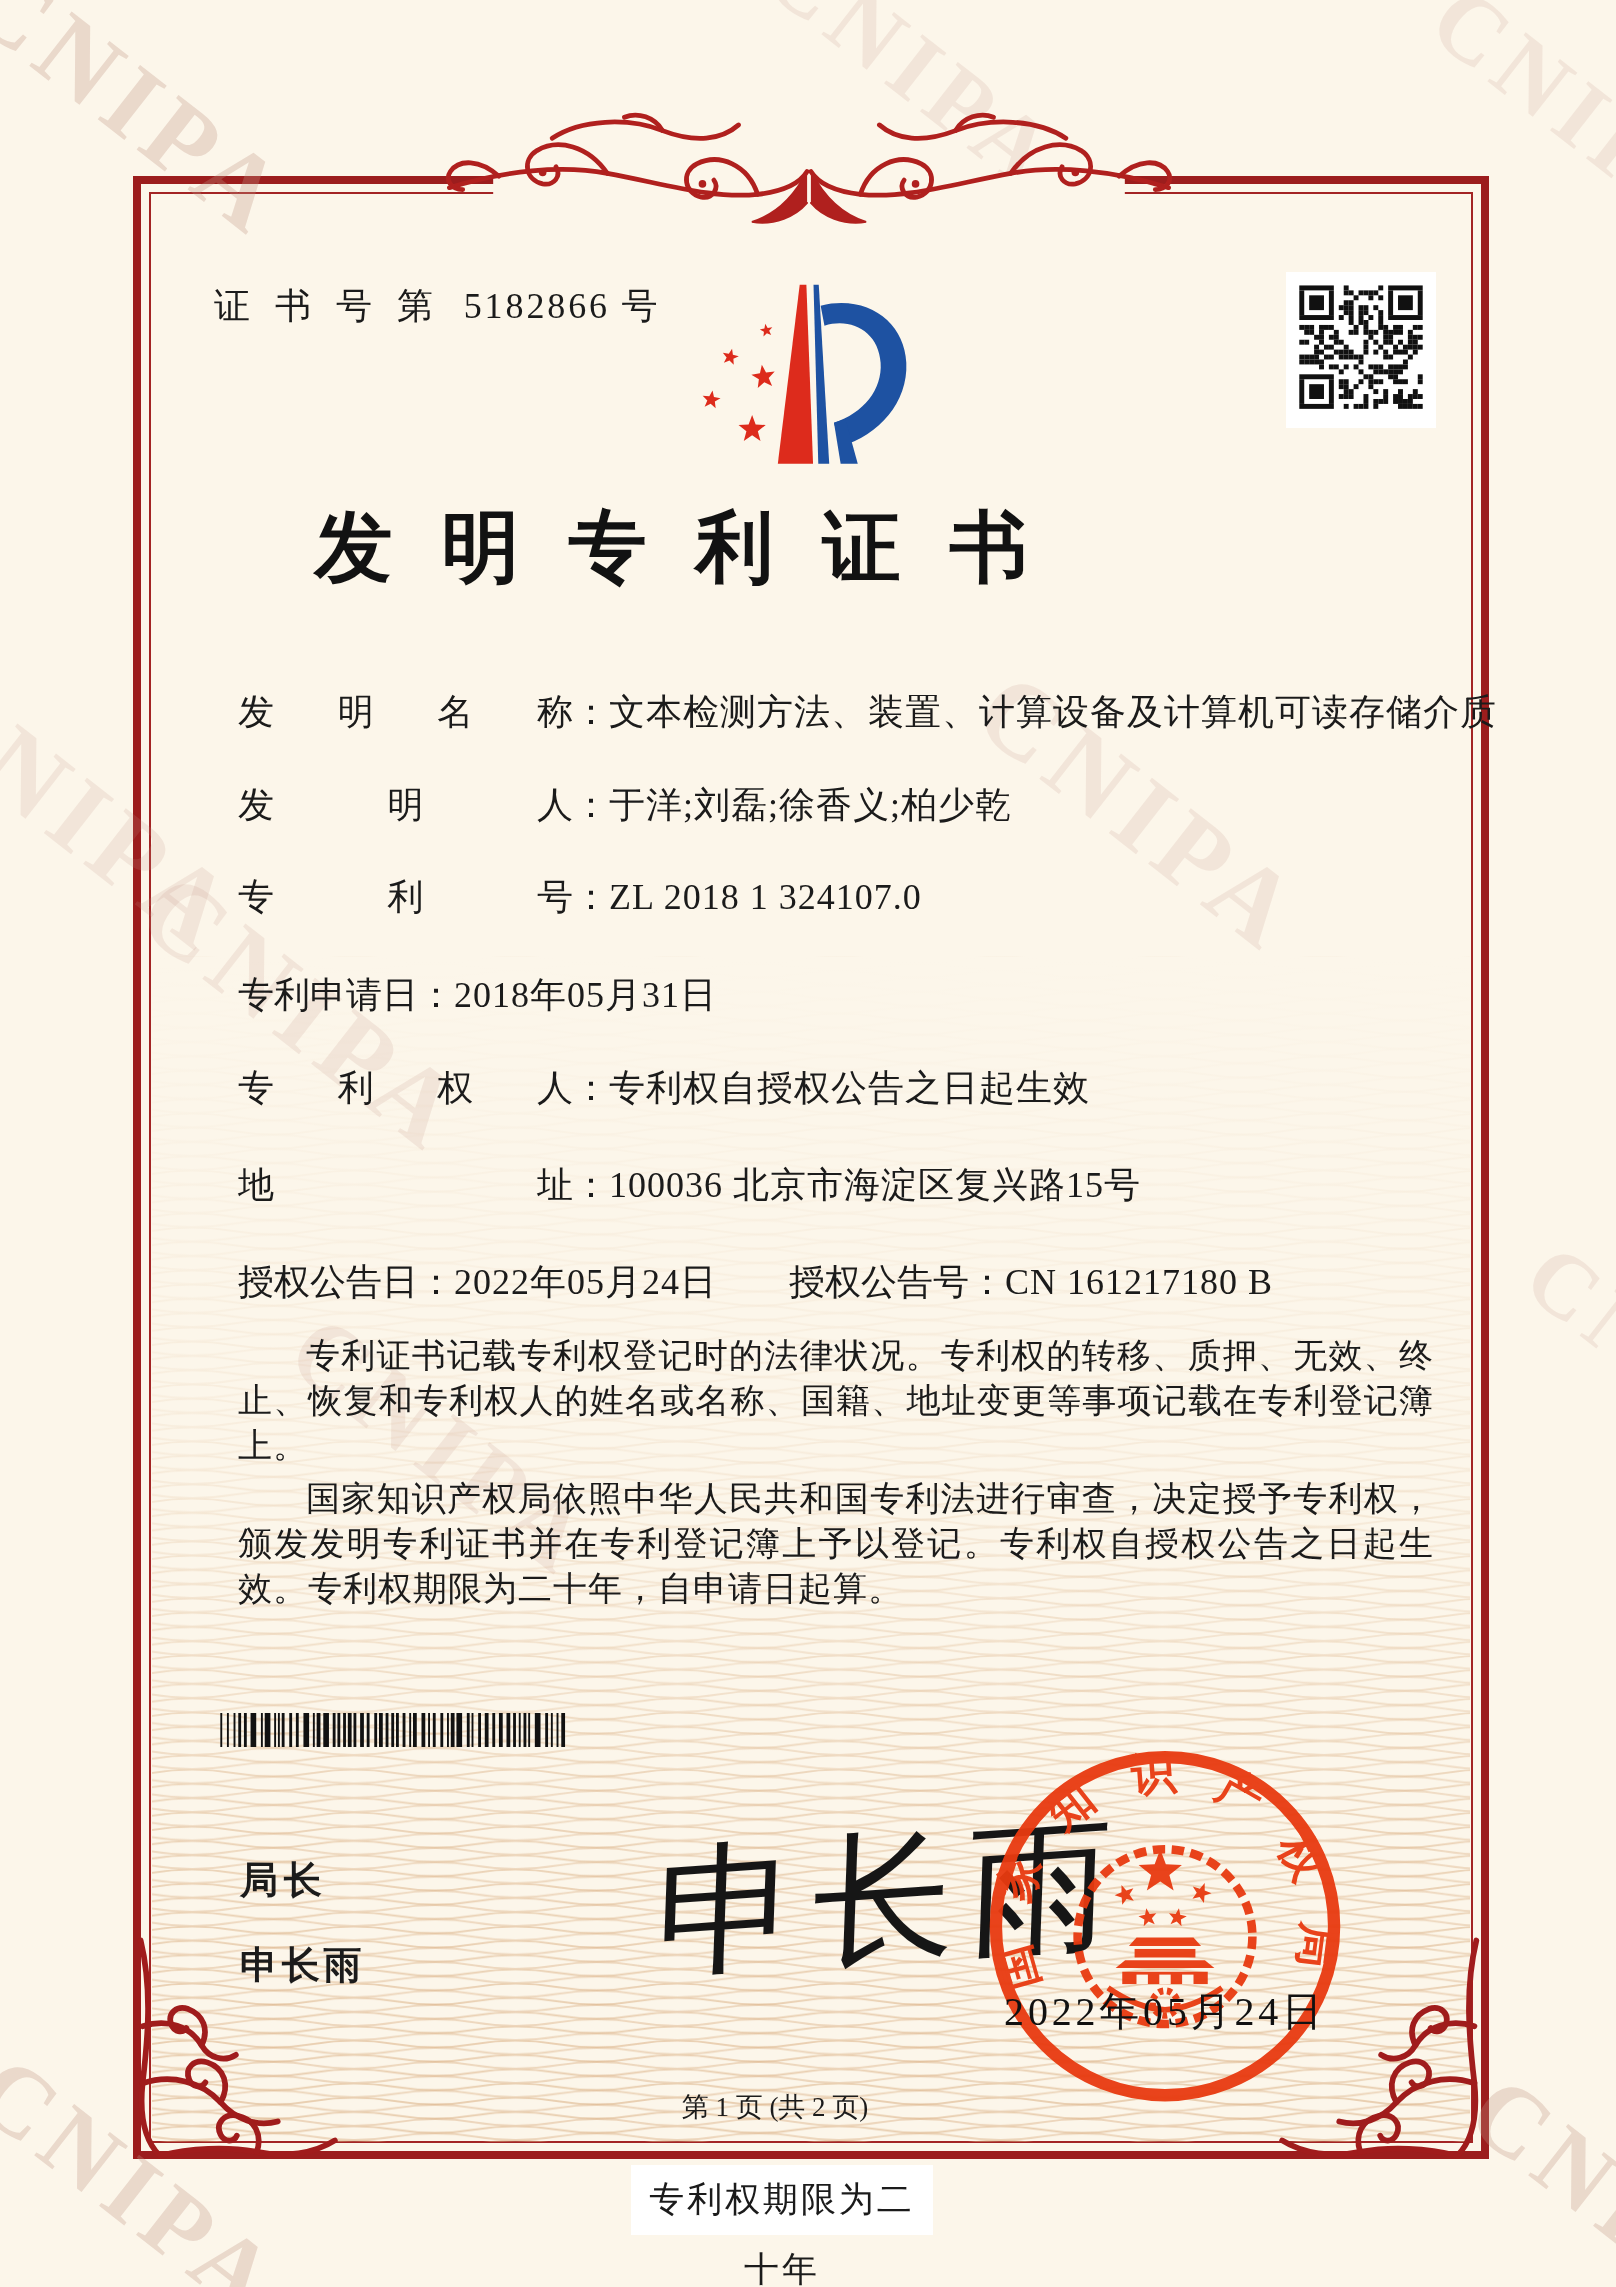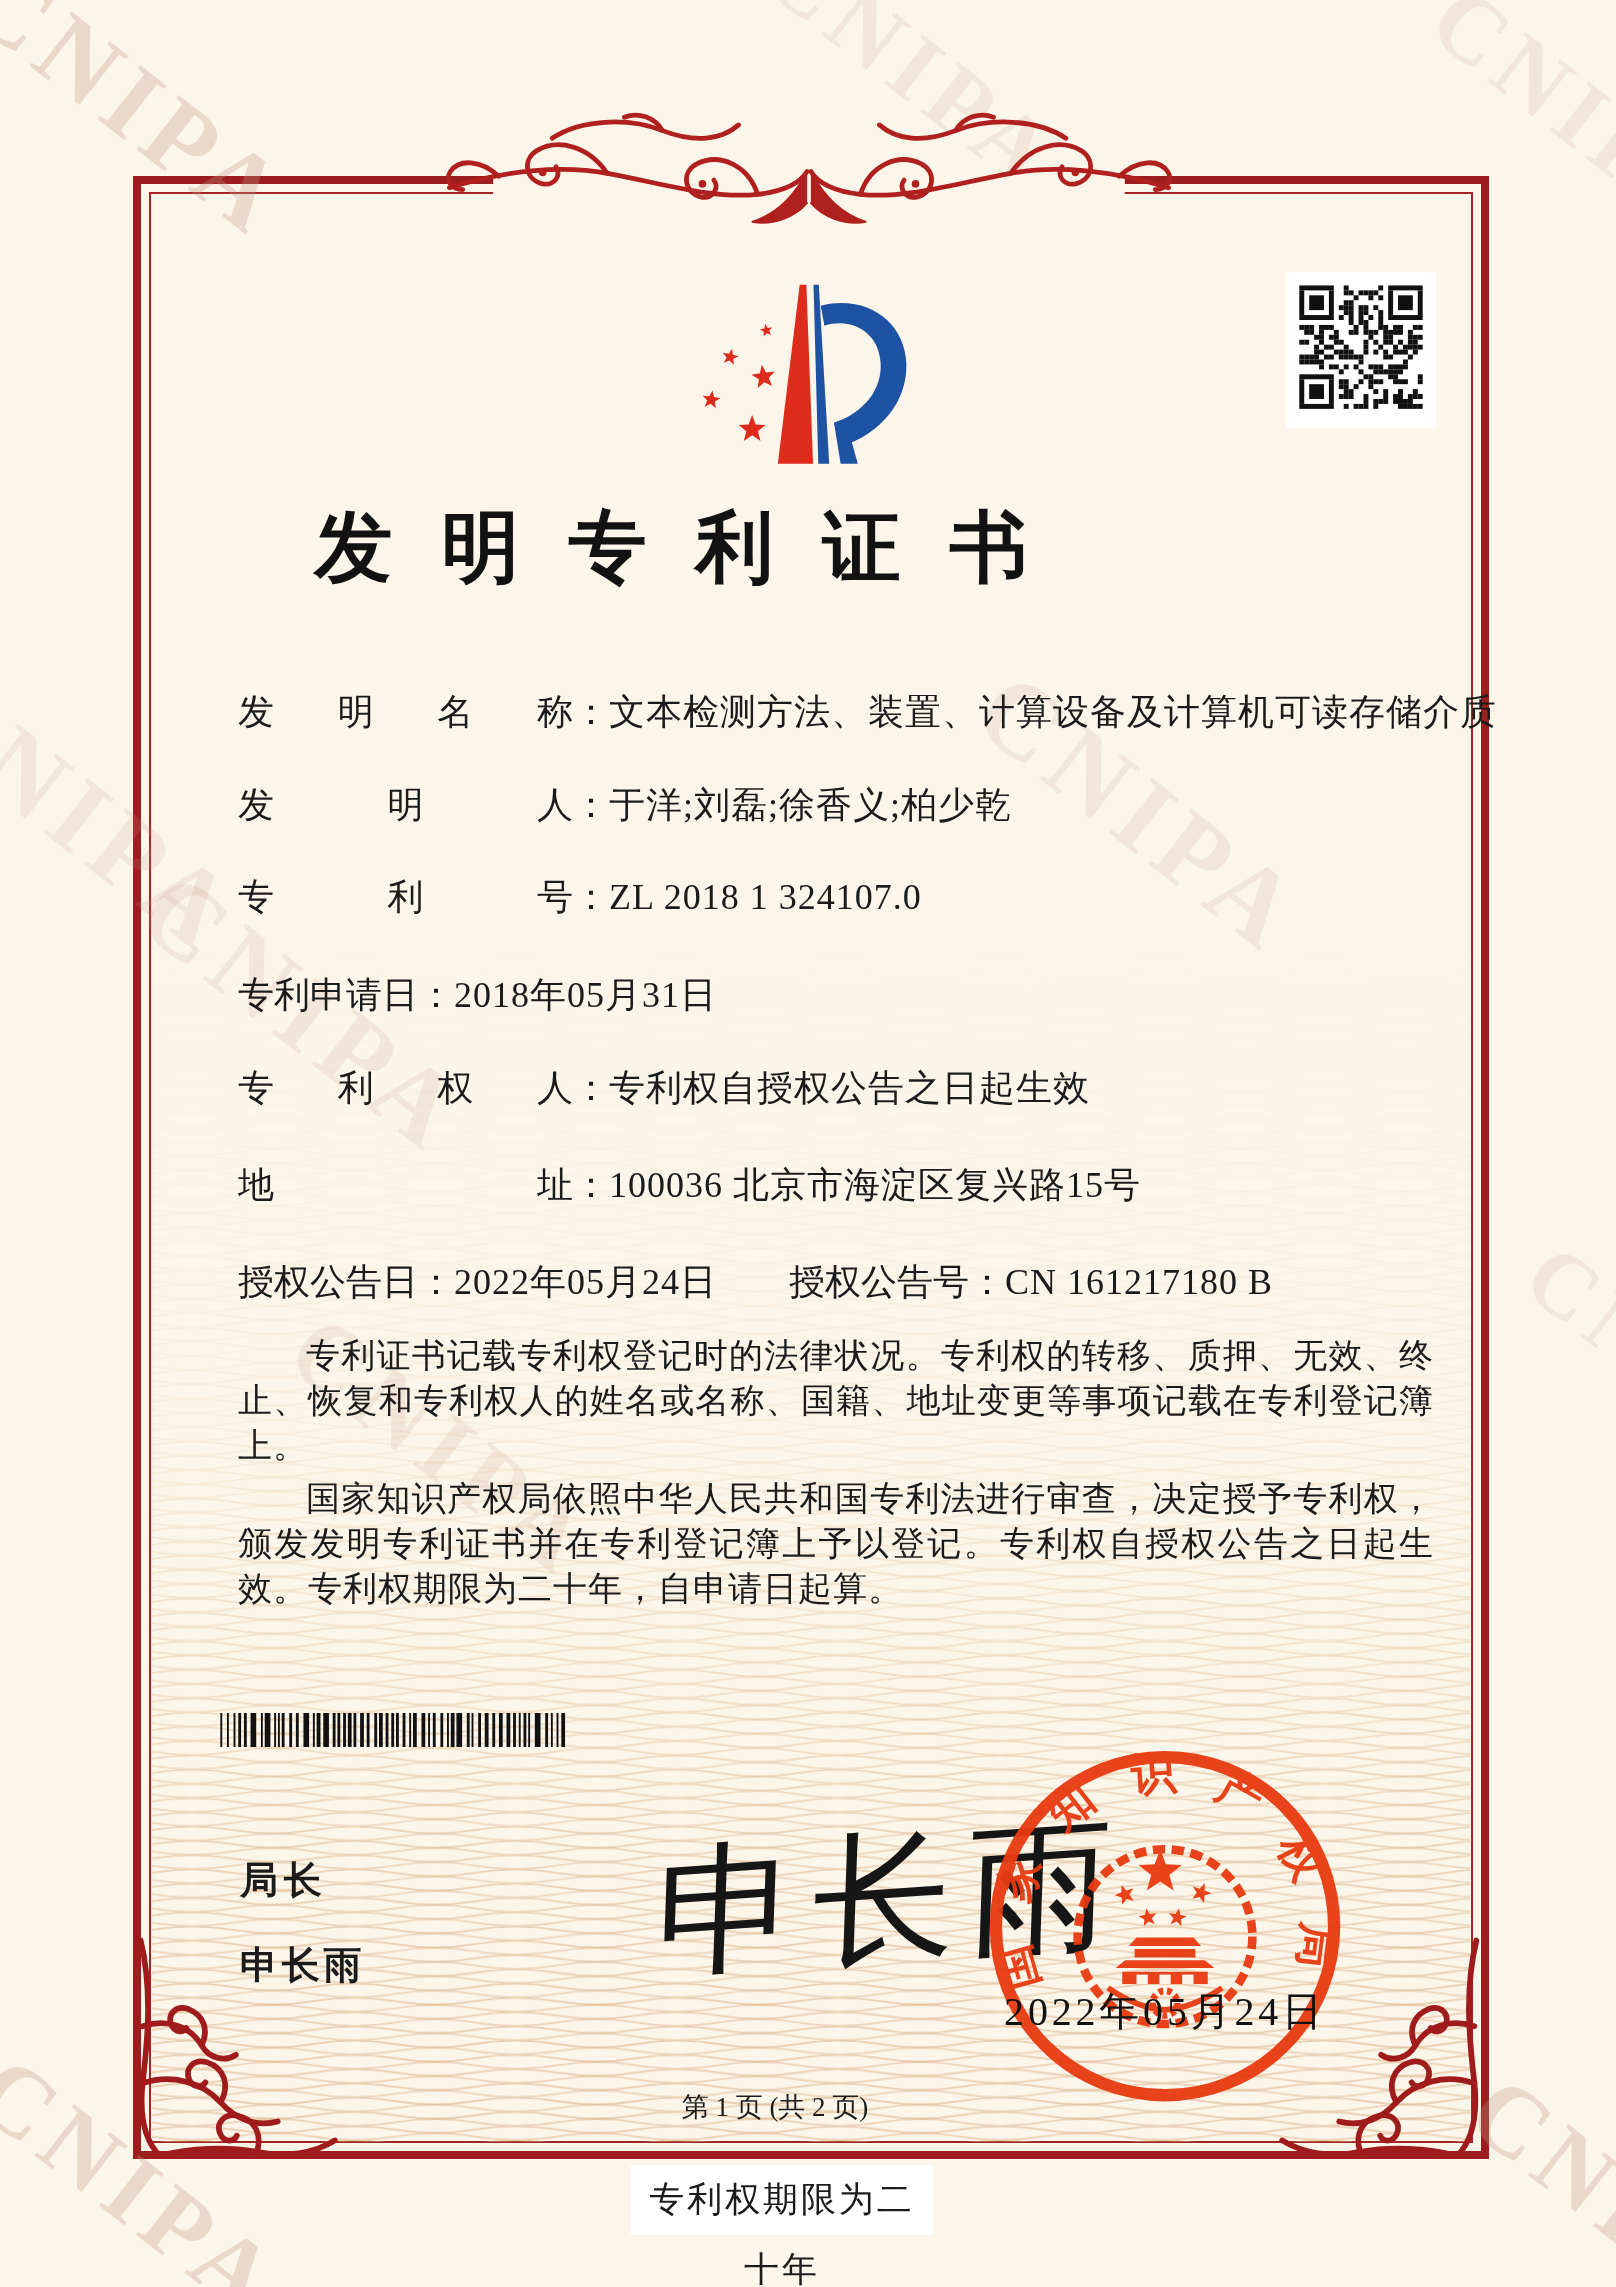--- a/index.html
+++ b/index.html
@@ -131,20 +131,23 @@
       <path d="M 28 10 C 40 60 36 110 30 160 C 27 190 30 218 48 236"></path>
       <path d="M 30 160 C 60 150 92 158 112 180 C 128 198 150 206 172 200"></path>
       <path d="M 30 100 C 56 92 80 100 92 120 C 100 134 116 138 128 130"></path>
       <path d="M 92 120 C 100 104 94 88 78 82 C 66 78 56 86 60 98 C 63 106 72 108 76 102"></path>
       <path d="M 112 180 C 122 162 116 144 98 138 C 84 134 74 144 79 156 C 82 164 92 166 96 159"></path>
       <path d="M 48 236 C 80 228 118 226 150 232 C 180 238 210 234 232 220"></path>
       <path d="M 150 232 C 156 214 148 198 130 194 C 116 191 106 202 112 214 C 116 222 126 222 129 215"></path>
     </g>
   </svg>
 
+  <div class="cert-no">
+    <span class="pfx">证书号第</span><span class="num">5182866</span><span class="sfx">号</span>
+  </div>
 
   <svg class="logo-svg" width="224" height="197" viewBox="0 0 235 207">
     <g id="logoStars" fill="#dd2b1c">
         <path d="M76.8 47.1 L79.3 51.4 L84.2 50.7 L80.9 54.4 L83.0 58.9 L78.5 56.9 L74.9 60.3 L75.4 55.4 L71.1 53.0 L75.9 52.0 Z"></path>
         <path d="M41.9 73.2 L42.8 79.5 L49.0 81.1 L43.3 83.9 L43.7 90.2 L39.2 85.7 L33.3 88.0 L36.2 82.4 L32.2 77.5 L38.5 78.5 Z"></path>
         <path d="M73.2 90.1 L77.6 98.2 L86.7 97.3 L80.4 103.9 L84.0 112.4 L75.8 108.4 L68.9 114.5 L70.1 105.4 L62.2 100.7 L71.2 99.1 Z"></path>
         <path d="M21.4 117.1 L22.9 124.0 L29.8 125.3 L23.8 128.8 L24.7 135.8 L19.4 131.2 L13.1 134.2 L15.9 127.7 L11.0 122.6 L18.0 123.3 Z"></path>
         <path d="M63.0 143.0 L66.7 152.9 L77.3 153.4 L69.0 159.9 L71.8 170.1 L63.0 164.3 L54.2 170.1 L57.0 159.9 L48.7 153.4 L59.3 152.9 Z"></path>
       </g>
     <path d="M 113 6 L 120 6 L 127 194 L 90 194 Z" fill="#dd2b1c"></path>

